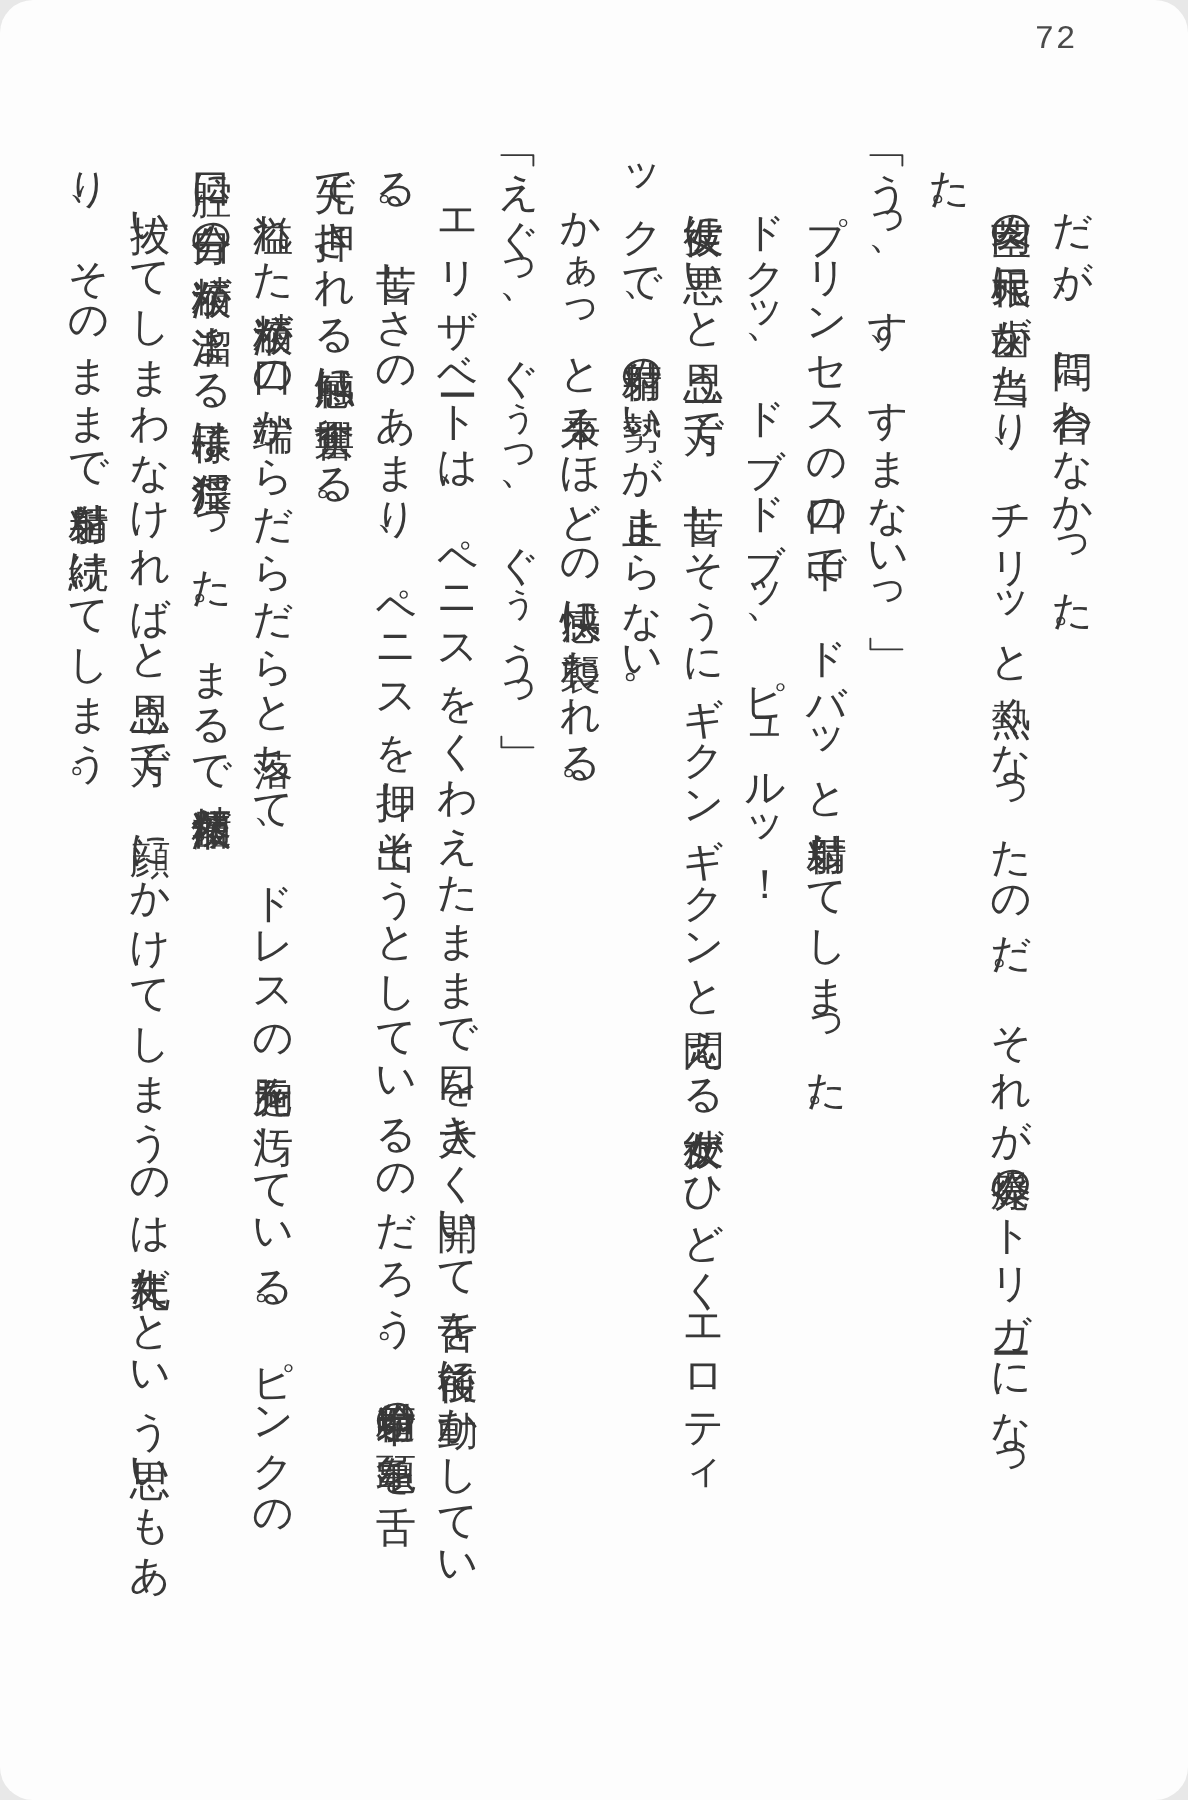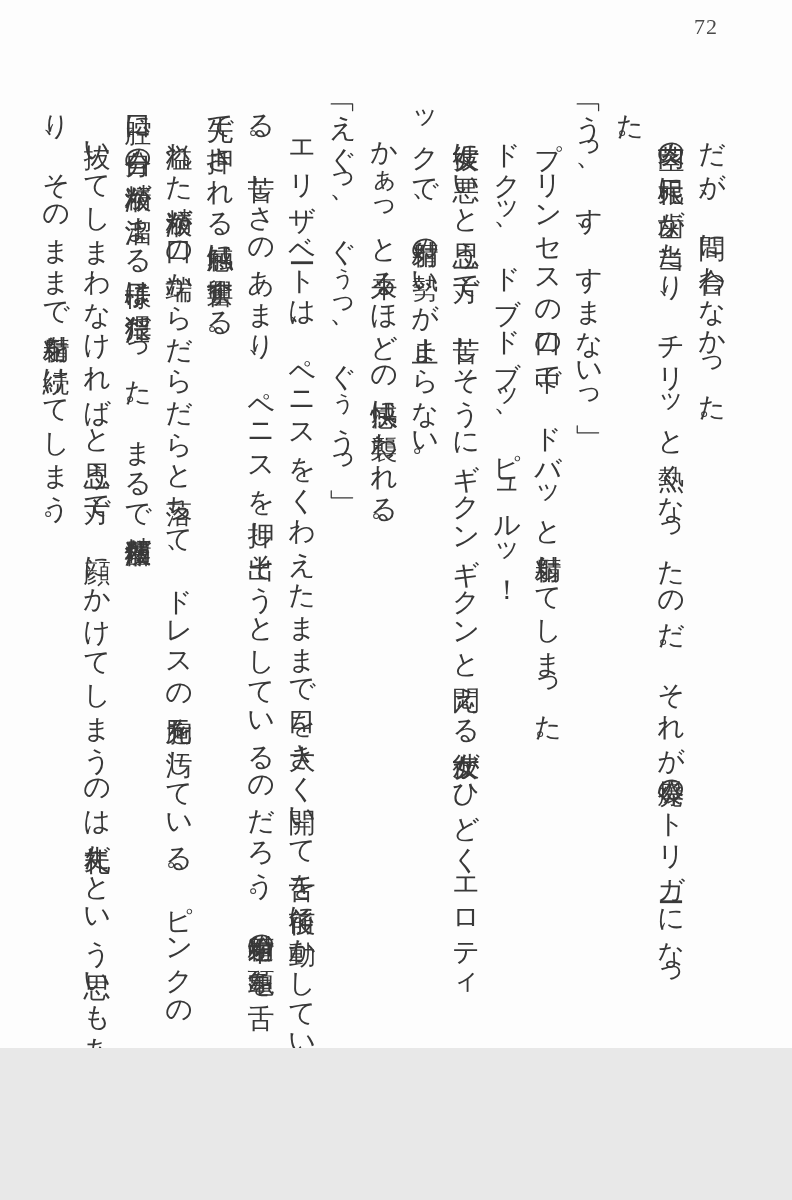--- a/index.html
+++ b/index.html
@@ -8,25 +8,26 @@
     --page_number: #4a4a4a;
   }
   html, body {
     margin: 0;
     padding: 0;
     background: #e8e8e8;
   }
   .page {
     position: relative;
     width: 792px;
-    height: 1048px;
+    height: 1200px;
     margin: 0 auto;
     background: var(--background);
     overflow: hidden;
-    font-family: Liberation Serif, serif;
+    font-family: Liberation Mono, monospace;
+    border-radius: 22px;
   }
   .page-number {
     position: absolute;
     top: 14px;
     right: 74px;
     font-size: 22px;
     letter-spacing: 1px;
     color: var(--page_number);
   }
   .text-block {

